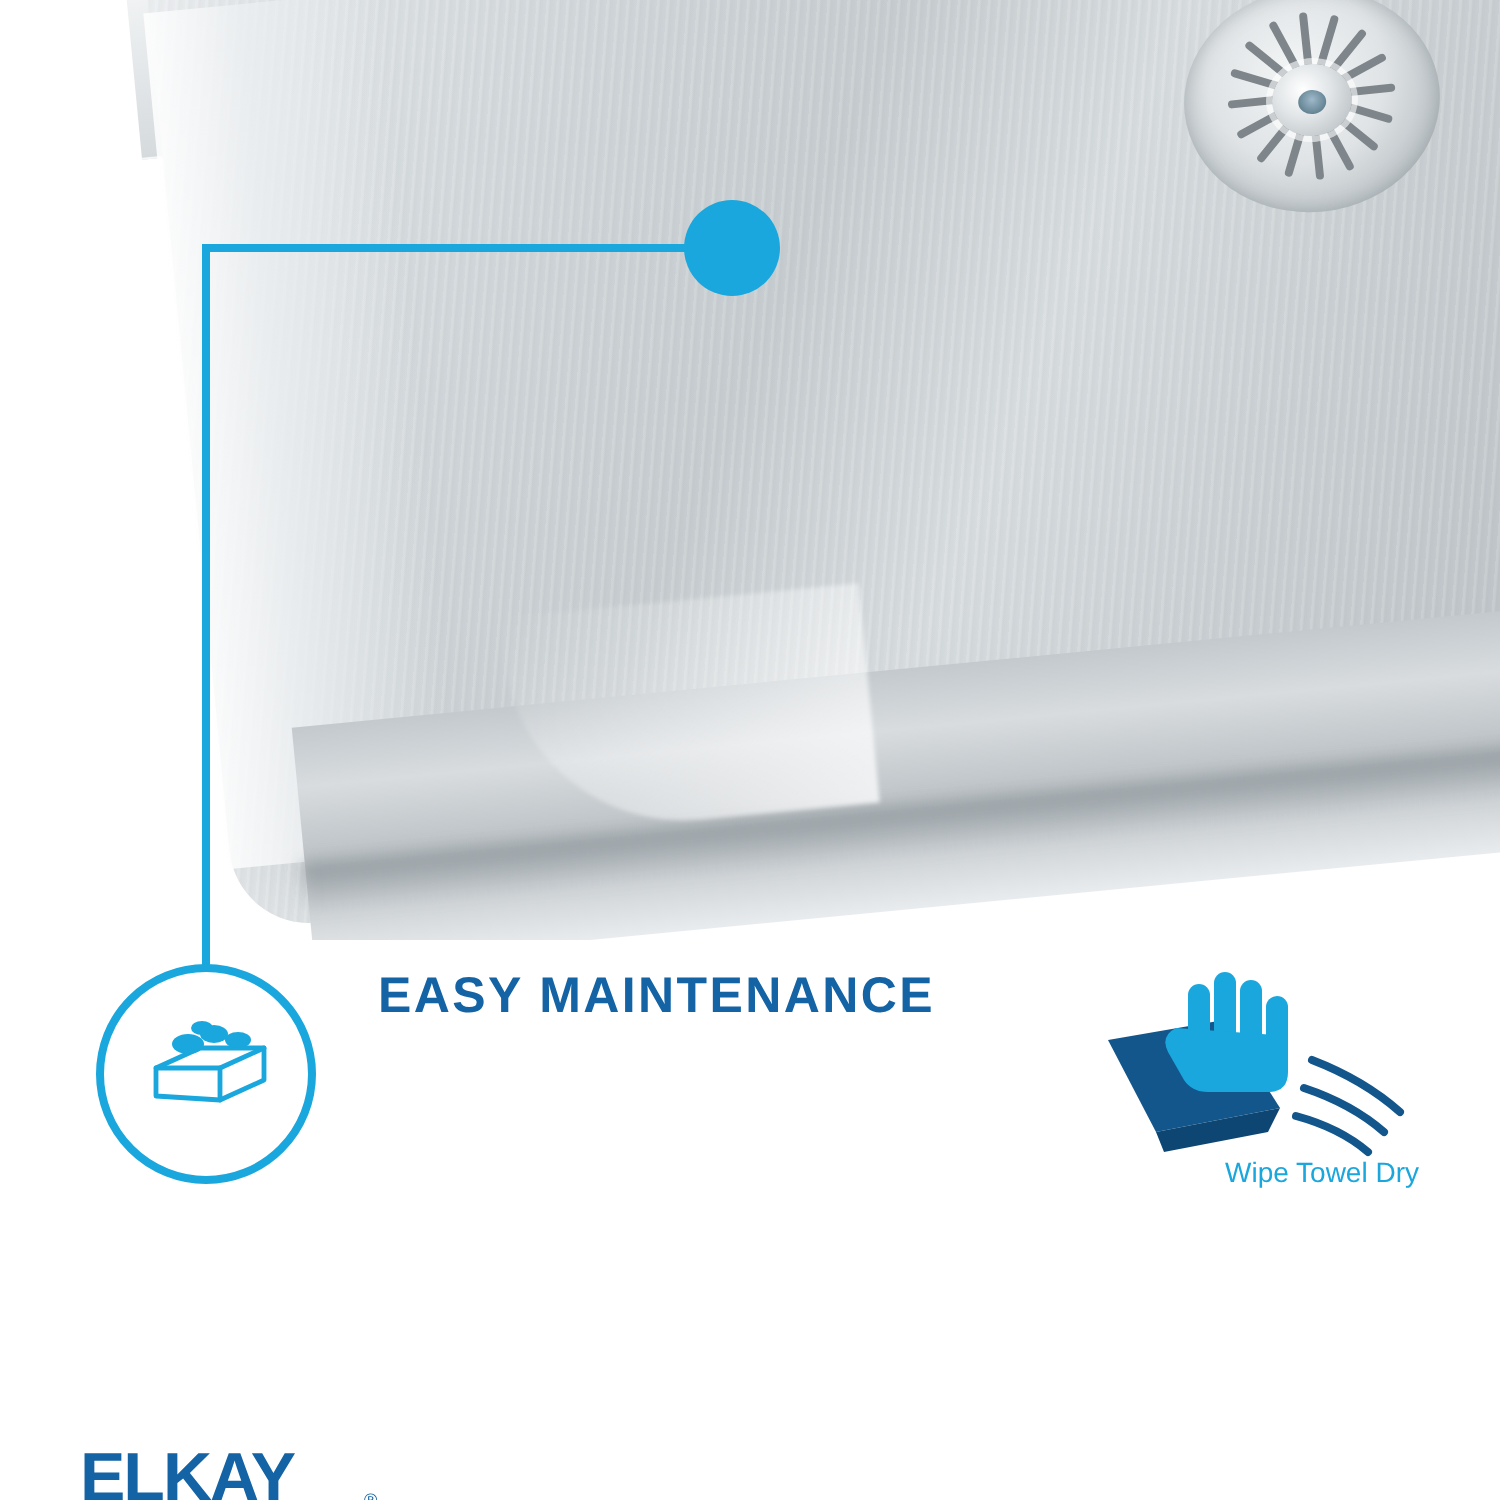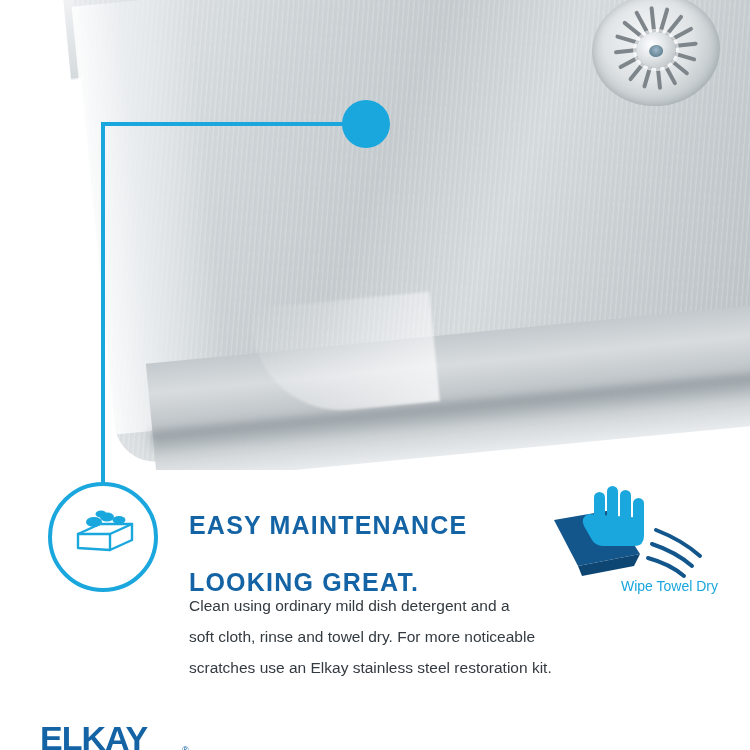--- a/index.html
+++ b/index.html
@@ -219,45 +219,45 @@
     position: absolute;
     left: 189px;
     top: 483px;
     width: 390px;
     color: #1464a5;
     font-weight: bold;
     font-size: 25px;
     line-height: 30px;
     letter-spacing: 1.2px;
   }
-  .headline div { white-space: nowrap; margin-top: 27px; }
+  .headline div { white-space: nowrap; }
   .body-copy {
     position: absolute;
     left: 189px;
     top: 590px;
     width: 375px;
     color: #333a40;
     font-size: 15.5px;
     line-height: 31px;
   }
 
   
   .towel-wrap {
     position: absolute;
     left: 548px;
     top: 484px;
     width: 170px;
     height: 130px;
   }
   .towel-caption {
     position: absolute;
-    left: 548px;
+    left: 576px;
     top: 578px;
     width: 170px;
-    text-align: right;
+    text-align: center;
     color: #1aa7dd;
     font-size: 14px;
   }
 
   
   .logo {
     position: absolute;
     left: 40px;
     top: 684px;
     width: 170px;
@@ -328,28 +328,22 @@
         <ellipse cx="42" cy="36" rx="8" ry="5"></ellipse>
         <ellipse cx="55" cy="31" rx="7" ry="4.5"></ellipse>
         <ellipse cx="67" cy="34" rx="6.5" ry="4"></ellipse>
         <ellipse cx="49" cy="28" rx="5.5" ry="3.5"></ellipse>
       </g>
     </svg>
   </div>
 
   <div class="headline">
     <div>EASY MAINTENANCE</div>
-    <div>LOOKING GREAT.</div>
-  </div>
-
-  <div class="body-copy">
-    <div>Clean using ordinary mild dish detergent and a</div>
-    <div>soft cloth, rinse and towel dry. For more noticeable</div>
-    <div>scratches use an Elkay stainless steel restoration kit.</div>
-  </div>
+  </div>
+
 
   <div class="towel-wrap">
     <svg width="170" height="130" viewBox="0 0 170 130">
 
       <g>
         <path d="M6 36 L64 26 L92 70 L30 82 Z" fill="#13568c"></path>
         <path d="M30 82 L92 70 L86 82 L34 92 Z" fill="#0e4673"></path>
       </g>
 
       <g fill="#1aa7dd">

